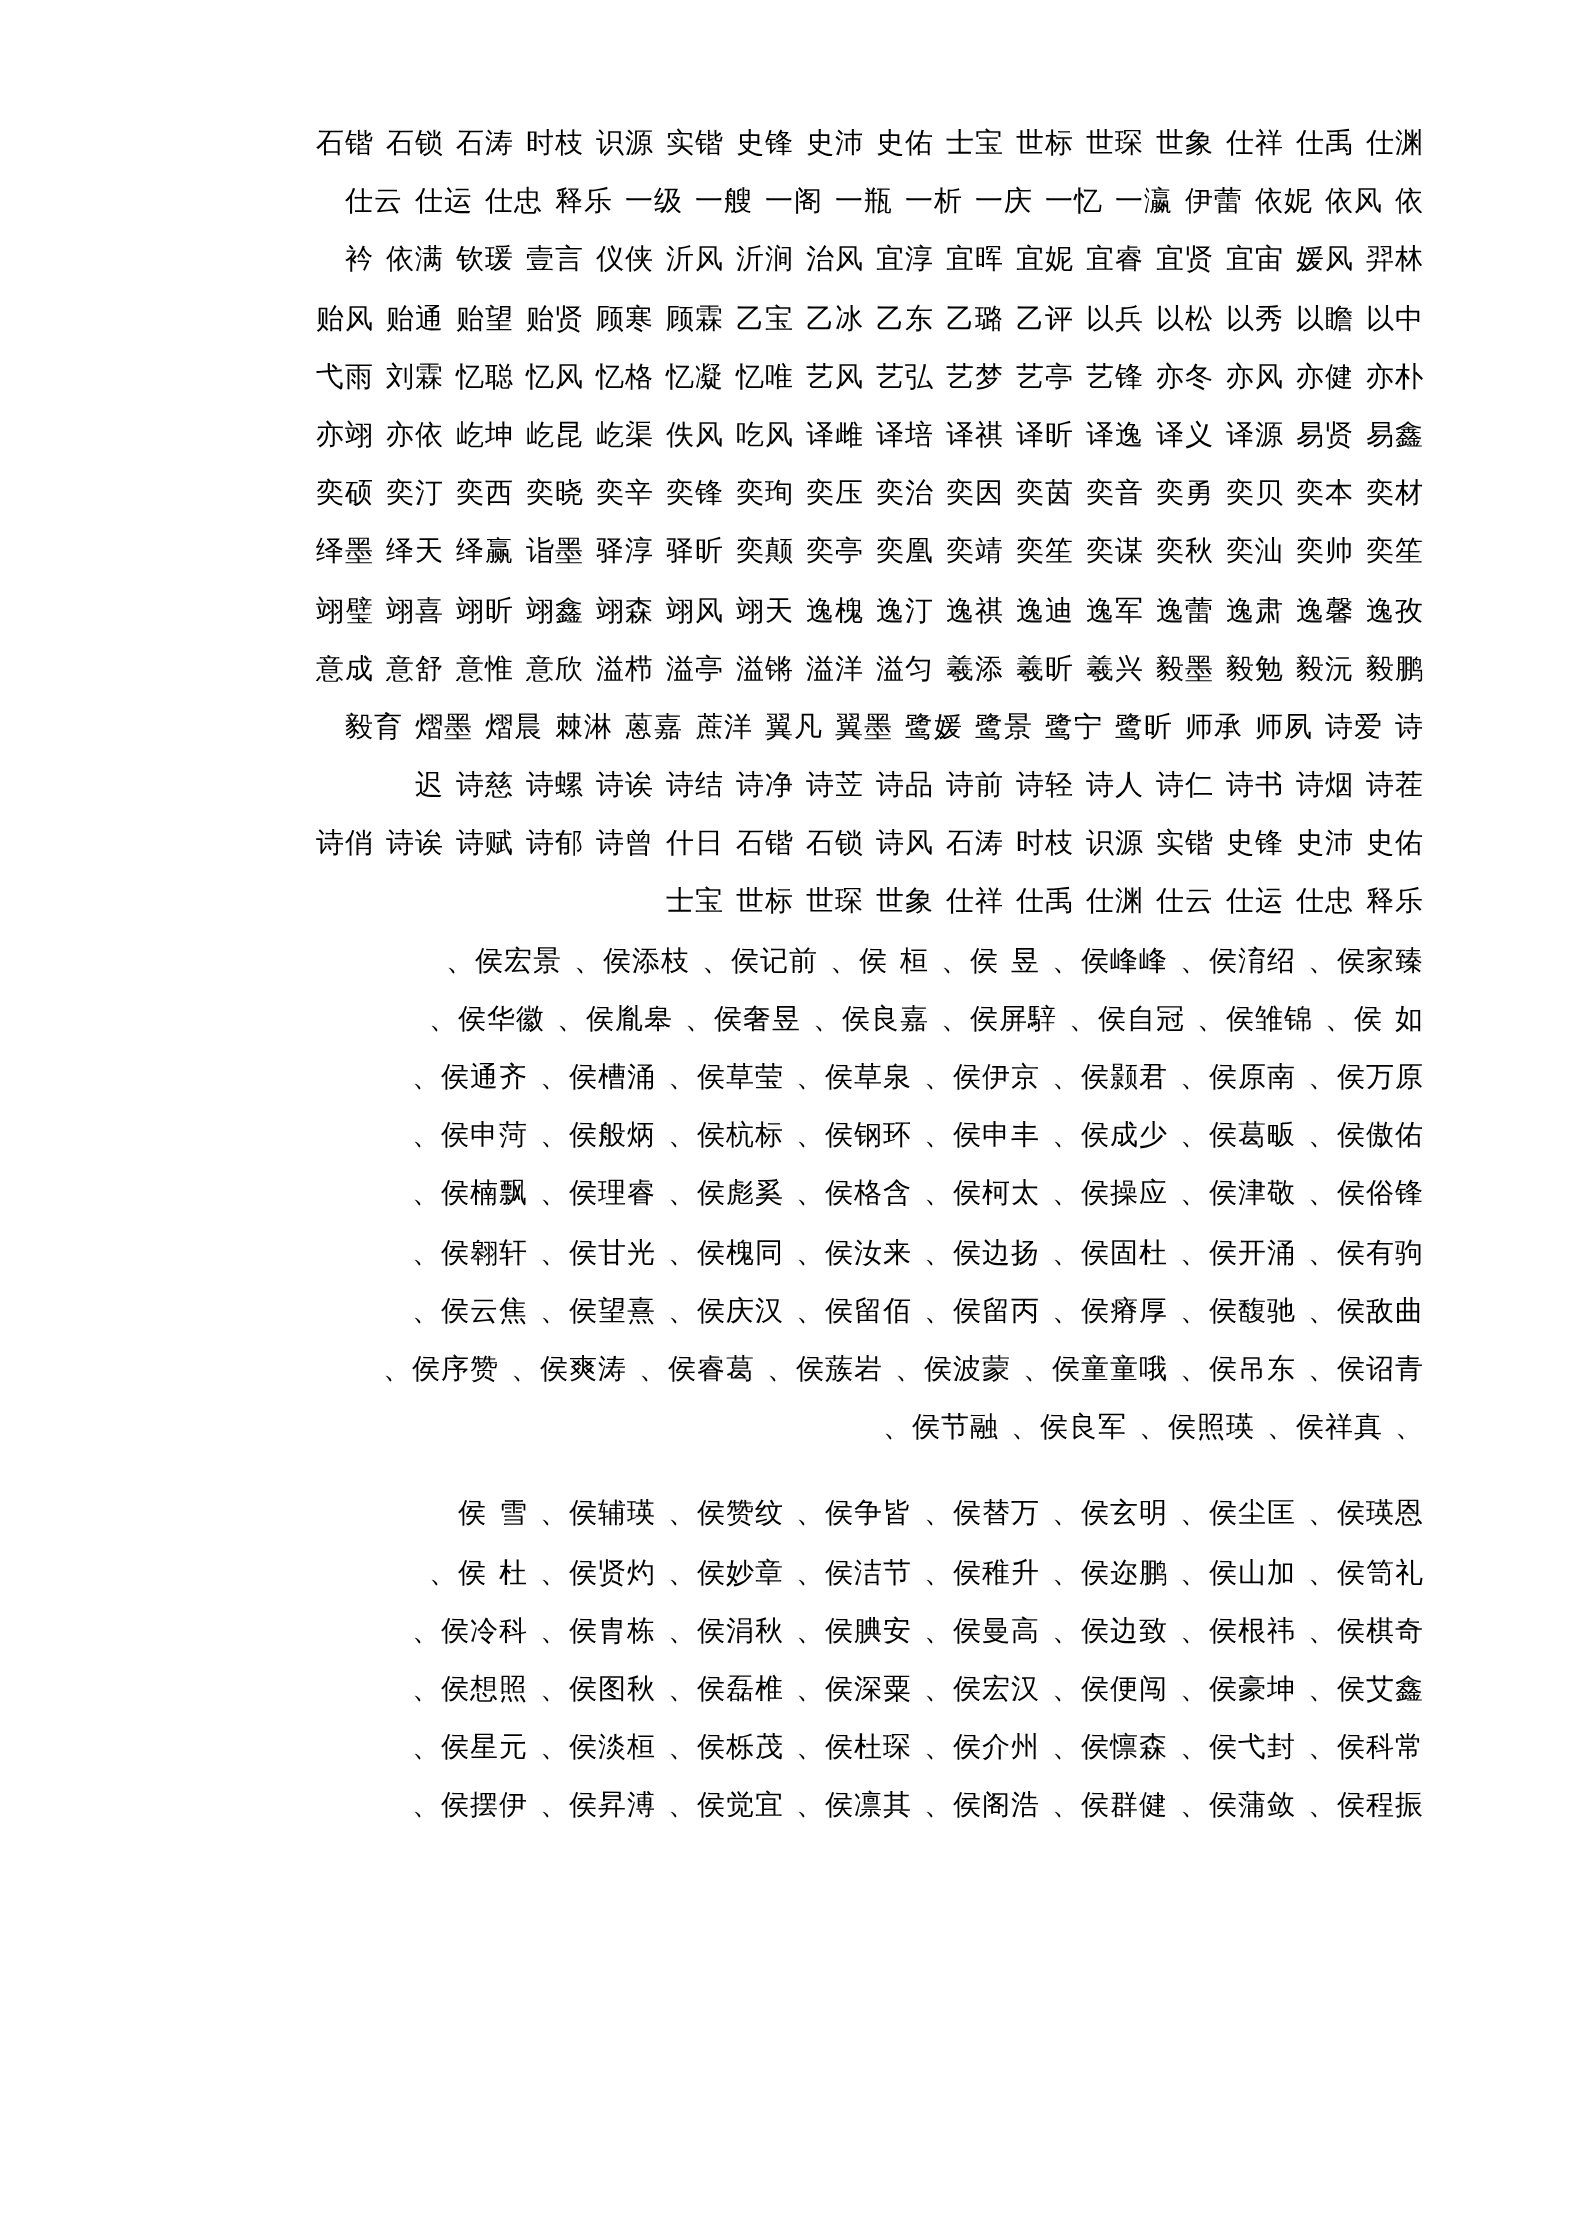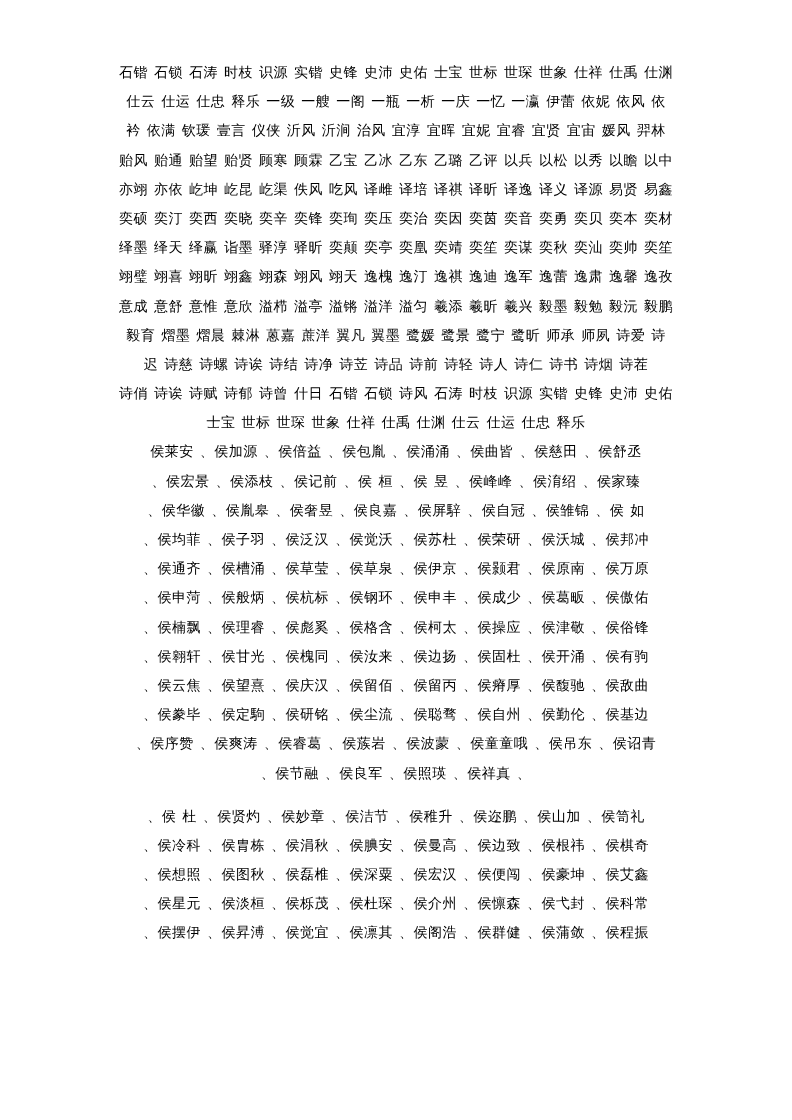--- a/index.html
+++ b/index.html
@@ -11,60 +11,59 @@
       width: 792px;
       min-height: 1120px;
       background: #ffffff;
       font-family: "SimSun", "宋体", "STSong", serif;
       font-size: 14px;
       color: #000000;
       padding: 60px 80px;
       line-height: 1.8;
     }
     .content-block {
-      text-align: center;
+      text-align: right;
     }
     p {
       margin-bottom: 4px;
       text-indent: 0;
       word-spacing: 2px;
       letter-spacing: 0.5px;
     }
     .spacer {
       height: 14px;
     }
   </style>
 </head>
 <body>
 
 <div class="content-block">
 <p>石锴 石锁 石涛 时枝 识源 实锴 史锋 史沛 史佑 士宝 世标 世琛 世象 仕祥 仕禹 仕渊</p>
     <p>仕云 仕运 仕忠 释乐  一级 一艘 一阁 一瓶 一析 一庆 一忆 一瀛 伊蕾 依妮 依风 依</p>
     <p>衿 依满 钦瑗 壹言 仪侠 沂风 沂涧 治风 宜淳 宜晖 宜妮 宜睿 宜贤 宜宙 媛风 羿林</p>
     <p>贻风 贻通 贻望 贻贤 顾寒 顾霖 乙宝 乙冰 乙东 乙璐 乙评 以兵 以松 以秀 以瞻 以中</p>
+    <p>弋雨 刘霖 忆聪 忆风 忆格 忆凝 忆唯 艺风 艺弘 艺梦 艺亭 艺锋 亦冬 亦风 亦健 亦朴</p>
     <p>亦翊 亦依 屹坤 屹昆 屹渠 佚风 吃风 译雌 译培 译祺 译昕 译逸 译义 译源 易贤 易鑫</p>
     <p>奕硕 奕汀 奕西 奕晓 奕辛 奕锋 奕珣 奕压 奕治 奕因 奕茵 奕音 奕勇 奕贝 奕本 奕材</p>
     <p>绎墨 绎天 绎赢 诣墨 驿淳 驿昕 奕颠 奕亭 奕凰 奕靖 奕笙 奕谋 奕秋 奕汕 奕帅 奕笙</p>
     <p>翊璧 翊喜 翊昕 翊鑫 翊森 翊风 翊天 逸槐 逸汀 逸祺 逸迪 逸军 逸蕾 逸肃 逸馨 逸孜</p>
     <p>意成 意舒 意惟 意欣 溢栉 溢亭 溢锵 溢洋 溢匀 羲添 羲昕 羲兴 毅墨 毅勉 毅沅 毅鹏</p>
     <p>毅育 熠墨 熠晨 棘淋 蒽嘉 蔗洋 翼凡 翼墨 鹭媛 鹭景 鹭宁 鹭昕  师承 师夙 诗爱 诗</p>
     <p>迟 诗慈 诗螺 诗诶 诗结 诗净 诗苙 诗品 诗前 诗轻 诗人 诗仁 诗书 诗烟 诗茬</p>
     <p>诗俏 诗诶 诗赋 诗郁 诗曾 什日 石锴 石锁 诗风 石涛 时枝 识源 实锴 史锋 史沛 史佑</p>
     <p>士宝 世标 世琛 世象 仕祥 仕禹 仕渊 仕云 仕运 仕忠 释乐</p>
-    <p>侯莱安 、侯加源 、侯倍益 、侯包胤 、侯涌涌 、侯曲皆 、侯慈田 、侯舒丞</p>
     <p>、侯宏景 、侯添枝 、侯记前 、侯 桓 、侯 昱 、侯峰峰 、侯淯绍 、侯家臻</p>
     <p>、侯华徽 、侯胤皋 、侯奢昱 、侯良嘉 、侯屏騂 、侯自冠 、侯雏锦 、侯 如</p>
-    <p>、侯均菲 、侯子羽 、侯泛汉 、侯觉沃 、侯苏杜 、侯荣研 、侯沃城 、侯邦冲</p>
     <p>、侯通齐 、侯槽涌 、侯草莹 、侯草泉 、侯伊京 、侯颢君 、侯原南 、侯万原</p>
     <p>、侯申菏 、侯般炳 、侯杭标 、侯钢环 、侯申丰 、侯成少 、侯葛畈 、侯傲佑</p>
     <p>、侯楠飘 、侯理睿 、侯彪奚 、侯格含 、侯柯太 、侯操应 、侯津敬 、侯俗锋</p>
     <p>、侯翱轩 、侯甘光 、侯槐同 、侯汝来 、侯边扬 、侯固杜 、侯开涌 、侯有驹</p>
     <p>、侯云焦 、侯望熹 、侯庆汉 、侯留佰 、侯留丙 、侯瘠厚 、侯馥驰 、侯敌曲</p>
-    <p>、侯豢毕 、侯定駒 、侯研铭 、侯尘流 、侯聪骛 、侯自州 、侯勤伦 、侯基边</p>
     <p>、侯序赞 、侯爽涛 、侯睿葛 、侯蔟岩 、侯波蒙 、侯童童哦 、侯吊东 、侯诏青</p>
     <p>、侯节融 、侯良军 、侯照瑛 、侯祥真 、</p>
     <div class="spacer"></div>
+    <p>侯  雪  、侯辅瑛 、侯赞纹 、侯争皆 、侯替万 、侯玄明 、侯尘匡 、侯瑛恩</p>
     <p>、侯  杜 、侯贤灼 、侯妙章 、侯洁节 、侯稚升 、侯迩鹏 、侯山加 、侯笥礼</p>
     <p>、侯冷科 、侯胄栋 、侯涓秋 、侯腆安 、侯曼高 、侯边致 、侯根祎 、侯棋奇</p>
     <p>、侯想照 、侯图秋 、侯磊椎 、侯深粟 、侯宏汉 、侯便闯 、侯豪坤 、侯艾鑫</p>
     <p>、侯星元 、侯淡桓 、侯栎茂 、侯杜琛 、侯介州 、侯懔森 、侯弋封 、侯科常</p>
     <p>、侯摆伊 、侯昇溥 、侯觉宜 、侯凛其 、侯阁浩 、侯群健 、侯蒲敛 、侯程振</p>
   </div>
 
 </body></html>

